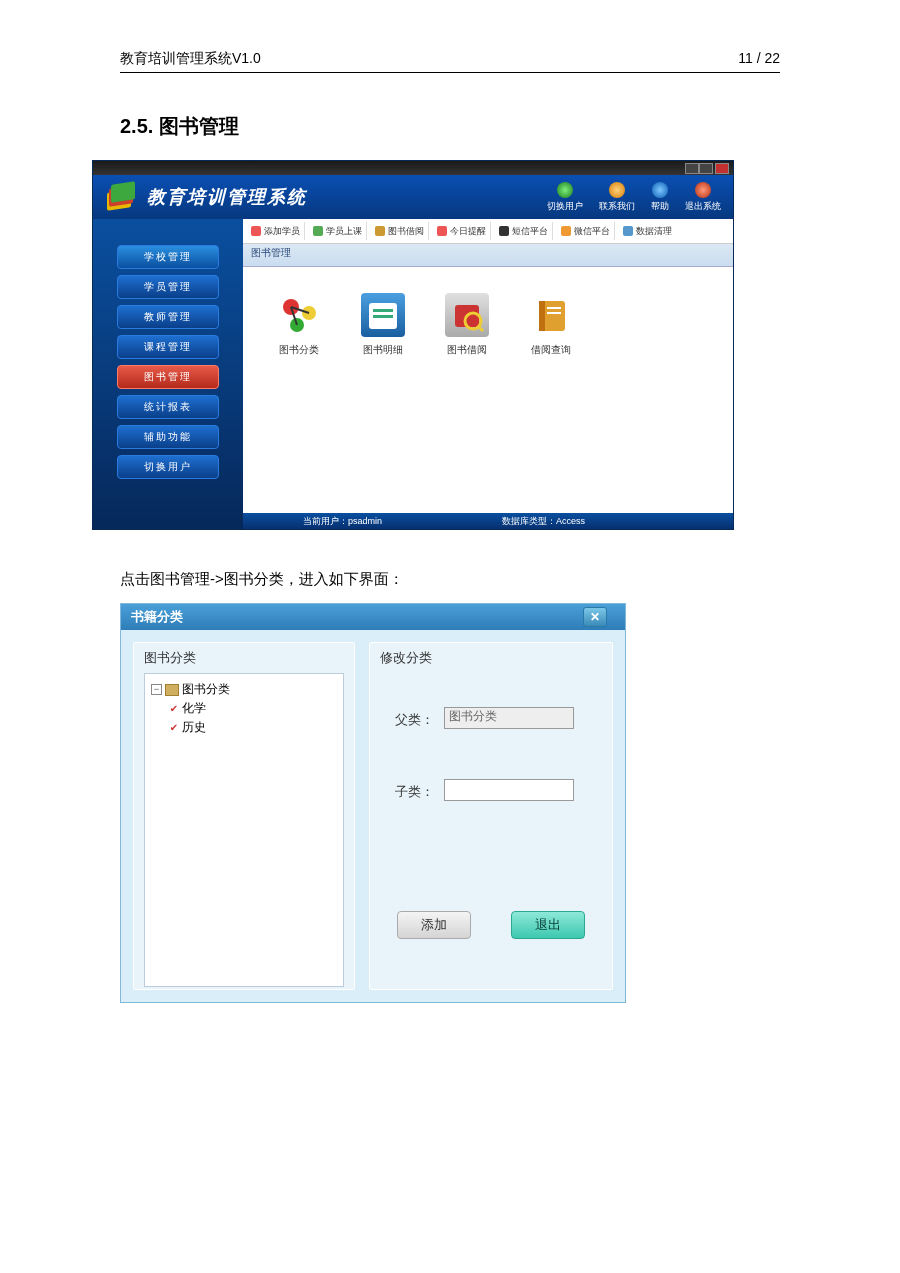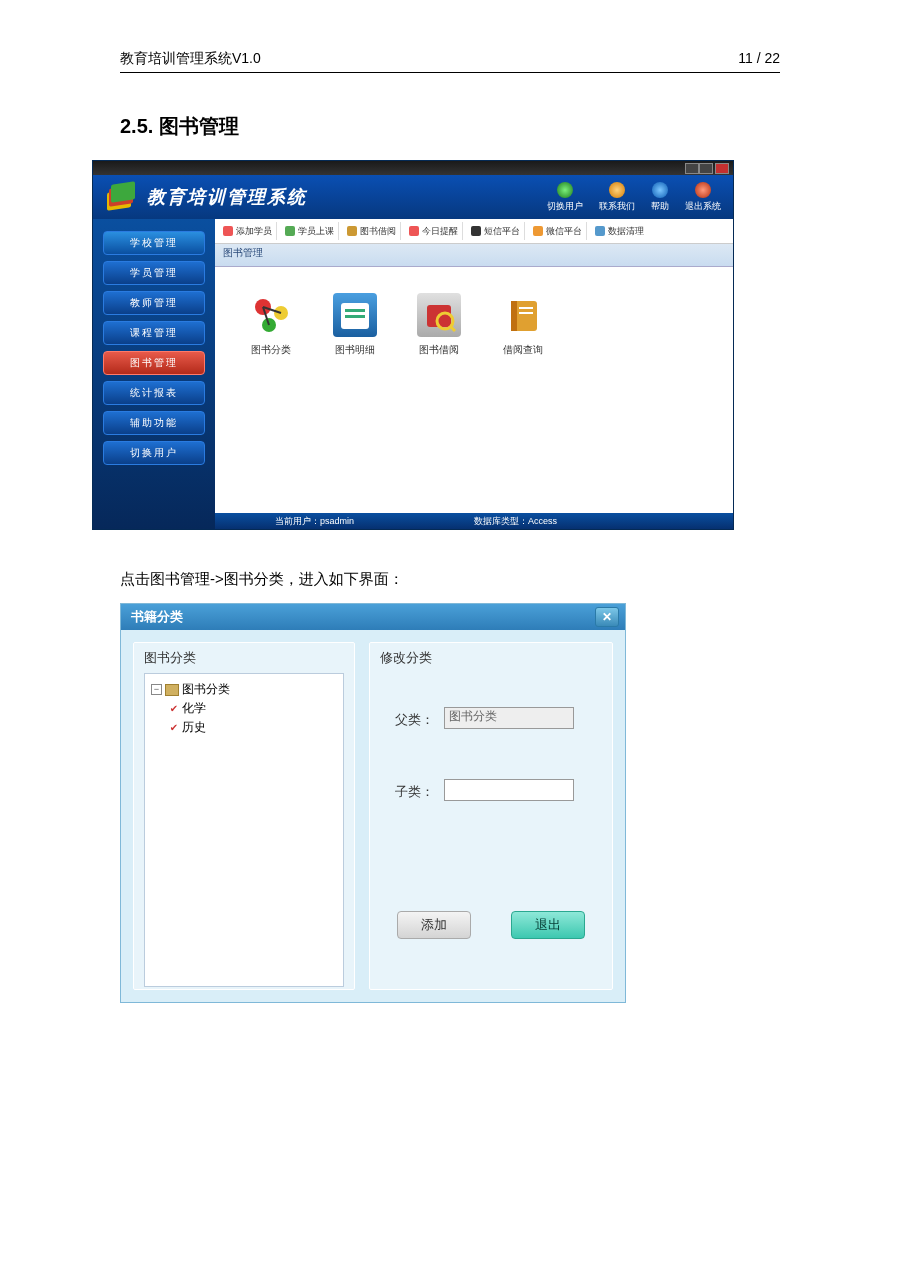--- a/index.html
+++ b/index.html
@@ -22,21 +22,21 @@
 .book.b3{background:#3da83d;top:0;left:6px}
 .apptitle{color:#fff;font-size:18px;font-weight:700;font-style:italic;letter-spacing:2px}
 .header-icons{display:flex;gap:16px}
 .hicon{display:flex;flex-direction:column;align-items:center;gap:2px;color:#fff;font-size:9px}
 .hicon .circ{width:16px;height:16px;border-radius:50%}
 .c-green{background:radial-gradient(#7cf07c,#1a7a1a)}
 .c-orange{background:radial-gradient(#ffd27c,#d47a00)}
 .c-blue{background:radial-gradient(#7cc7ff,#0a5bb3)}
 .c-red{background:radial-gradient(#ff9a7c,#b32a0a)}
 .appbody{display:flex;height:310px}
-.sidebar{width:110px;background:linear-gradient(#0a4f9f 0%,#06285a 100%);padding:6px}
+.sidebar{width:110px;background:linear-gradient(#0a4f9f 0%,#06285a 100%);padding:20px}
 .side-btn{height:22px;margin:6px 4px;border-radius:4px;background:linear-gradient(#1e6fd1,#0a3f8a);border:1px solid #2a7be0;color:#fff;font-size:10px;display:flex;align-items:center;justify-content:center;letter-spacing:2px}
 .side-btn.top{background:linear-gradient(#2a8fe0,#0a4fa0);font-size:10px}
 .side-btn.active{background:linear-gradient(#e85a4a,#b32a1a);border-color:#ff7a6a}
 .mainarea{flex:1;background:linear-gradient(#0b4a9f,#06285a);display:flex;flex-direction:column}
 .toolbar{height:24px;background:#fff;display:flex;align-items:center;padding:0 4px;gap:4px}
 .titem{display:flex;align-items:center;gap:3px;font-size:9px;color:#333;padding:0 4px;border-right:1px solid #ddd;height:18px}
 .titem:last-child{border-right:none}
 .tdot{width:10px;height:10px;border-radius:2px}
 .content{flex:1;background:#fff;margin:0;border-top:1px solid #ccc}
 .content-hdr{height:18px;background:linear-gradient(#dce8f4,#c9dcf0);font-size:10px;color:#2a4a7a;padding:2px 8px;border-bottom:1px solid #aac}
@@ -44,21 +44,21 @@
 .module{display:flex;flex-direction:column;align-items:center;gap:6px;font-size:10px;color:#333}
 .module .micon{width:44px;height:44px;border-radius:4px;display:flex;align-items:center;justify-content:center}
 .mi-cat{background:#fff}
 .mi-det{background:linear-gradient(#4a9fe0,#1a5fa0)}
 .mi-bor{background:linear-gradient(#e0e0e0,#aaa)}
 .mi-qry{background:#fff}
 .statusbar{height:16px;background:linear-gradient(#0a4fa0,#063070);color:#fff;font-size:9px;display:flex;align-items:center;padding:0 60px;gap:120px}
 
 
 .dialog{margin:0 120px;width:504px;background:#d9eef8;border:1px solid #7fb8d8;font-size:13px}
-.dlg-title{height:26px;background:linear-gradient(#4aa0d8,#2e7db8);color:#fff;font-weight:700;display:flex;align-items:center;justify-content:space-between;padding:0 6px 0 10px}
+.dlg-title{height:26px;background:linear-gradient(#4aa0d8,#2e7db8);color:#fff;font-weight:700;display:flex;align-items:center;justify-content:space-between;padding:0 18px 0 10px}
 .dlg-x{width:22px;height:18px;border-radius:3px;background:linear-gradient(#7cc7e8,#3a8ab8);color:#fff;display:flex;align-items:center;justify-content:center;font-size:12px;border:1px solid #2a7aa8}
 .dlg-body{padding:12px;display:flex;gap:14px}
 .panel{background:#e8f4fa;border:1px solid #fff;border-radius:2px;padding:6px 10px 10px}
 .panel-label{font-size:13px;color:#333;margin-bottom:6px}
 .tree-panel{width:200px;height:330px}
 .edit-panel{flex:1;height:330px;position:relative}
 .tree{background:#fff;border:1px solid #bcd;height:300px;padding:6px;font-size:12px;color:#000}
 .tree-row{display:flex;align-items:center;gap:3px;padding:1px 0}
 .tree-indent{padding-left:18px}
 .tbox{width:9px;height:9px;border:1px solid #888;display:inline-flex;align-items:center;justify-content:center;font-size:9px;line-height:1;color:#555}

